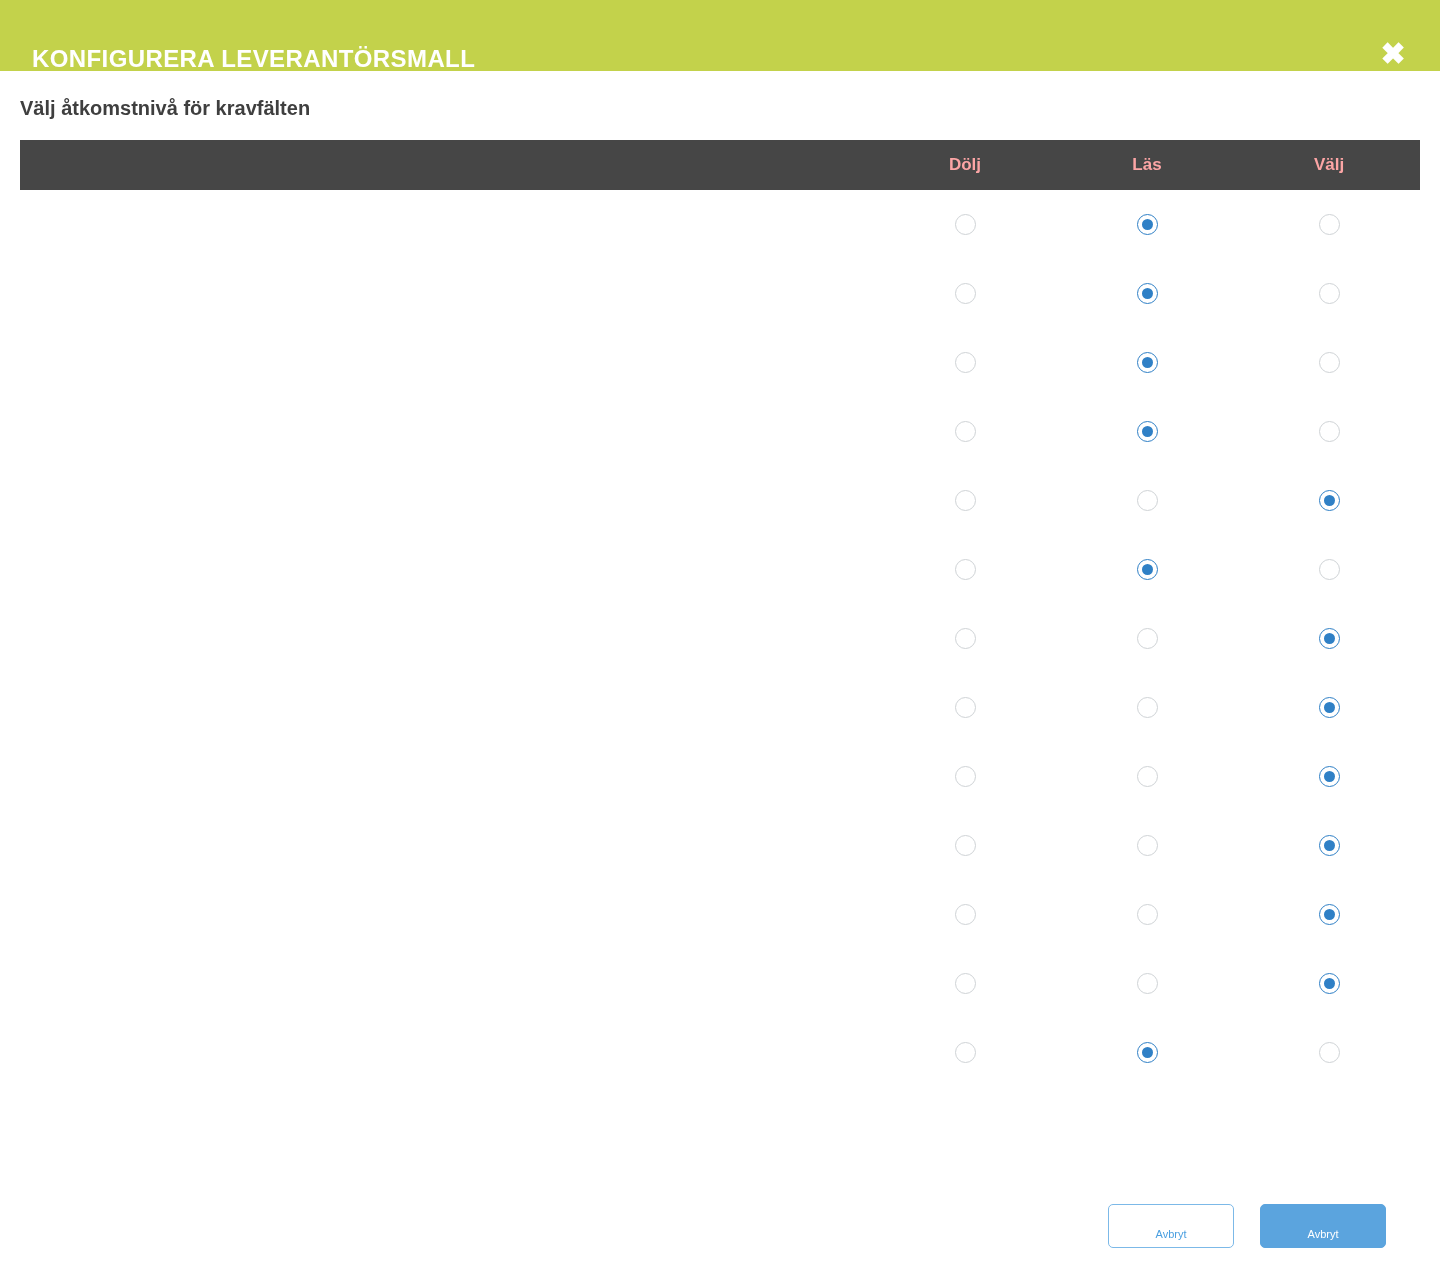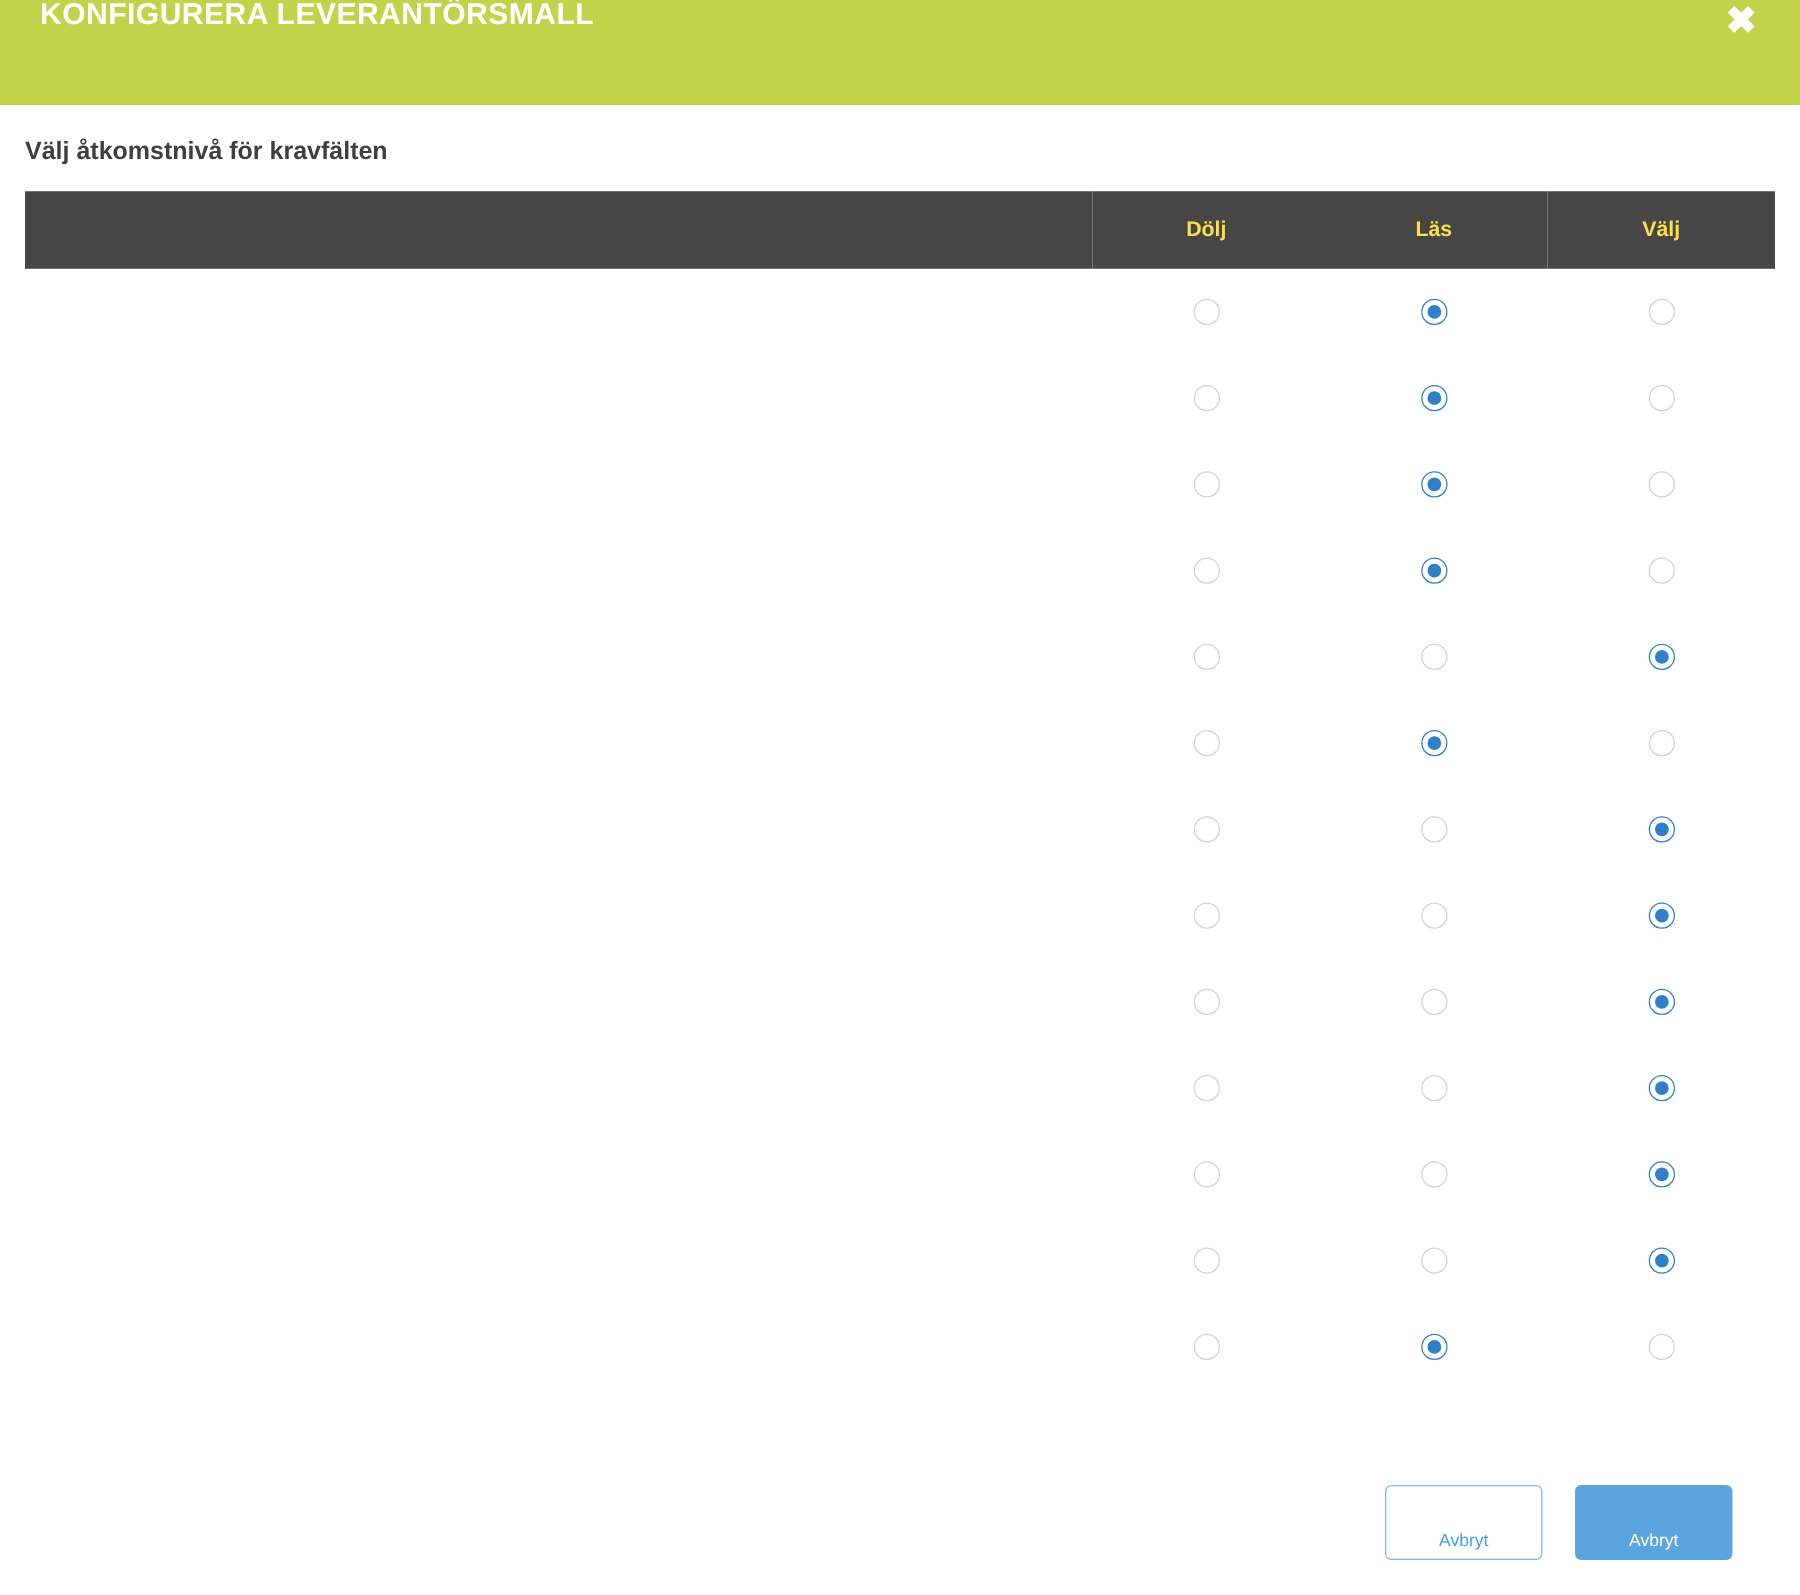--- a/index.html
+++ b/index.html
@@ -18,24 +18,24 @@
   .dialog {
     width: 1440px;
     min-height: 1276px;
     background: #ffffff;
     position: relative;
     display: flex;
     flex-direction: column;
   }
   
   .dialog-header {
-    height: 84px;
+    height: 71px;
     background: #c3d24b;
     display: flex;
-    align-items: flex-start;
+    align-items: flex-end;
     justify-content: space-between;
     padding: 0 30px 0 32px;
     flex: 0 0 auto;
   }
   .dialog-title {
     color: #ffffff;
     font-size: 24px;
     font-weight: bold;
     letter-spacing: 0.4px;
     text-transform: uppercase;
@@ -66,22 +66,22 @@
     margin: 0 0 20px 0;
     padding-left: 0;
   }
   table.access-table {
     width: 100%;
     border-collapse: collapse;
     table-layout: fixed;
   }
   table.access-table thead th {
     background: #464646;
-    color: #fde047;
-    height: 62px;
+    color: #fca5a5;
+    height: 50px;
     font-size: 17px;
     font-weight: bold;
     vertical-align: middle;
     border: none;
   }
   th.col-field { width: 854px; text-align: left; }
   th.col-opt { width: 182px; text-align: center; }
   table.access-table tbody td {
     height: 69px;
     vertical-align: middle;
@@ -127,25 +127,25 @@
   
   .dialog-footer {
     padding: 22px 54px 28px 20px;
     display: flex;
     justify-content: flex-end;
     align-items: center;
     gap: 26px;
     flex: 0 0 auto;
   }
   .btn {
-    font-size: 14px;
+    font-size: 11px;
     font-family: "Liberation Sans", sans-serif;
     border-radius: 5px;
-    padding: 18px 28px;
-    height: 60px;
+    padding: 4px 28px;
+    height: 44px;
     line-height: 50px;
     cursor: pointer;
     text-align: center;
     min-width: 126px;
   }
   .btn-cancel {
     background: #ffffff;
     color: #4a9fe0;
     border: 1px solid #7cb9e8;
   }

